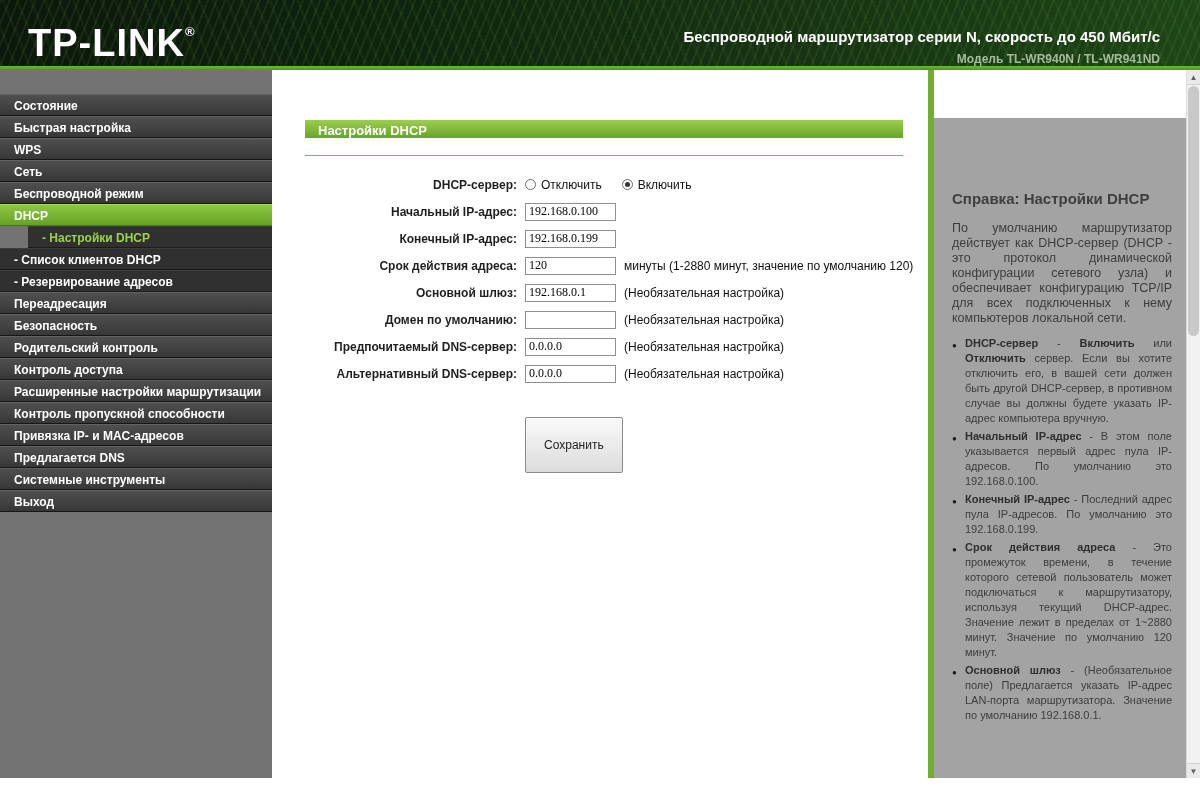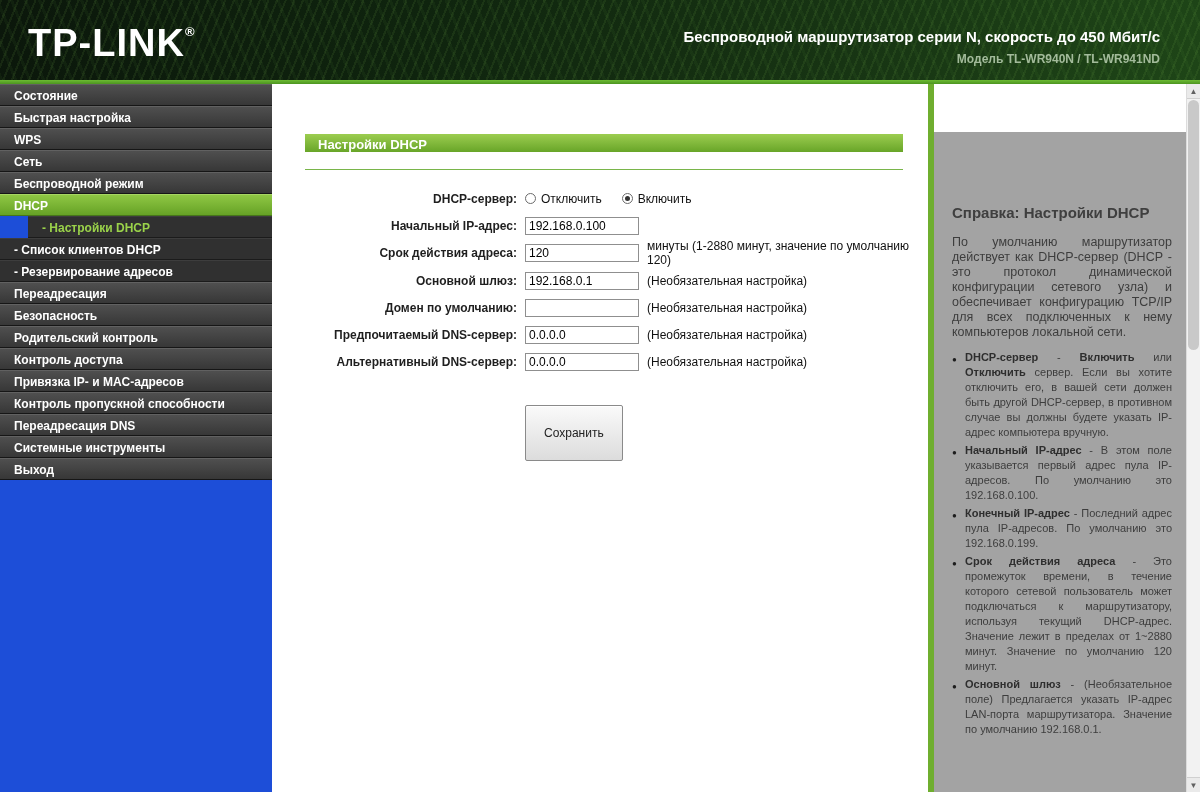--- a/index.html
+++ b/index.html
@@ -4,41 +4,41 @@
 <style>
   * { box-sizing: border-box; }
   html,body { margin:0; padding:0; }
   body {
     width:1200px; height:800px; overflow:hidden; background:#fff;
     font-family:"Liberation Sans","DejaVu Sans",sans-serif;
   }
 
   
   .topbar {
-    height:80px; position:relative;
+    height:66px; position:relative;
     background:
       repeating-linear-gradient(112deg, rgba(130,190,80,0.10) 0 2px, rgba(0,0,0,0) 2px 8px),
       repeating-linear-gradient(68deg, rgba(90,150,60,0.08) 0 3px, rgba(0,0,0,0) 3px 13px),
       linear-gradient(95deg, #0b170b 0%, #0f240e 35%, #173413 70%, #1e4517 100%);
   }
   .logo {
     position:absolute; left:28px; top:22px;
     font-size:38px; font-weight:bold; color:#ffffff; letter-spacing:1px;
   }
   .logo sup { font-size:13px; vertical-align:20px; font-weight:bold; }
   .header-right { position:absolute; right:40px; top:28px; text-align:right; }
   .tagline { font-size:15px; font-weight:bold; color:#ffffff; }
   .model   { font-size:12px; font-weight:bold; color:#a3bb9b; margin-top:7px; }
   .green-bar { height:4px; background:linear-gradient(#6cbb33,#4c9420); }
 
   
   .main { display:flex; height:708px; }
 
   
-  .sidebar { width:272px; background:#1d4ed8; }
+  .sidebar { width:272px; background:#737373; padding-top:24px; }
   .menu-item {
     height:22px; line-height:22px; padding-left:14px;
     background:linear-gradient(#4f4f4f,#373737);
     border-top:1px solid #616161; border-bottom:1px solid #161616;
     color:#ffffff; font-weight:bold; font-size:12px; cursor:pointer;
     white-space:nowrap; overflow:hidden;
   }
   .menu-item.sub {
     background:#303030;
     border-top:1px solid #3d3d3d; border-bottom:1px solid #1b1b1b;
@@ -69,22 +69,22 @@
   .radio-opt + .radio-opt { margin-left:12px; }
   .radio {
     width:11px; height:11px; border:1px solid #6b6b6b; border-radius:50%;
     background:#fff; display:inline-block; position:relative; margin-right:5px;
   }
   .radio.checked::after {
     content:''; position:absolute; left:2px; top:2px; width:5px; height:5px;
     border-radius:50%; background:#333;
   }
   input.text {
-    width:114px; height:18px; border:1px solid #8f8f8f; font-size:12px;
-    padding:1px 3px; font-family:Liberation Sans, sans-serif; color:#000; background:#fff;
+    width:91px; height:18px; border:1px solid #8f8f8f; font-size:12px;
+    padding:1px 3px; font-family:Liberation Serif, serif; color:#000; background:#fff;
   }
   .hint { font-size:12px; color:#111; }
 
   .btn-row { margin:30px 0 0 253px; }
   .btn-row button {
     font-family:inherit; font-size:12px; color:#222;
     padding:20px 18px; cursor:pointer;
     background:linear-gradient(#fafafa,#dcdcdc);
     border:1px solid #8a8a8a; border-radius:2px;
     box-shadow:inset 0 1px 0 #fff;
@@ -144,23 +144,24 @@
         <div class="menu-item">Сеть</div>
         <div class="menu-item">Беспроводной режим</div>
         <div class="menu-item active">DHCP</div>
         <div class="menu-item sub current">- Настройки DHCP</div>
         <div class="menu-item sub">- Список клиентов DHCP</div>
         <div class="menu-item sub">- Резервирование адресов</div>
         <div class="menu-item">Переадресация</div>
         <div class="menu-item">Безопасность</div>
         <div class="menu-item">Родительский контроль</div>
         <div class="menu-item">Контроль доступа</div>
+        <div class="menu-item">Расширенные настройки маршрутизации</div>
+        <div class="menu-item">Контроль пропускной способности</div>
         <div class="menu-item">Привязка IP- и MAC-адресов</div>
-        <div class="menu-item">Контроль пропускной способности</div>
-        <div class="menu-item">Переадресация DNS</div>
+        <div class="menu-item">Предлагается DNS</div>
         <div class="menu-item">Системные инструменты</div>
         <div class="menu-item">Выход</div>
       </nav>
 
     <section class="content">
       <div class="title-bar">Настройки DHCP</div>
       <div class="rule"></div>
 
       <div class="dhcp-form">
 
@@ -178,20 +179,26 @@
           </div>
         </div>
 
         <div class="form-row">
           <div class="flabel">Начальный IP-адрес:</div>
           <div class="fval">
             <input class="text" type="text" value="192.168.0.100" style="">
           </div>
         </div>
 
+        <div class="form-row">
+          <div class="flabel">Конечный IP-адрес:</div>
+          <div class="fval">
+            <input class="text" type="text" value="192.168.0.199" style="">
+          </div>
+        </div>
 
         <div class="form-row">
           <div class="flabel">Срок действия адреса:</div>
           <div class="fval">
             <input class="text" type="text" value="120" style="">
             <span class="hint">минуты (1-2880 минут, значение по умолчанию 120)</span>
           </div>
         </div>
 
         <div class="form-row">

